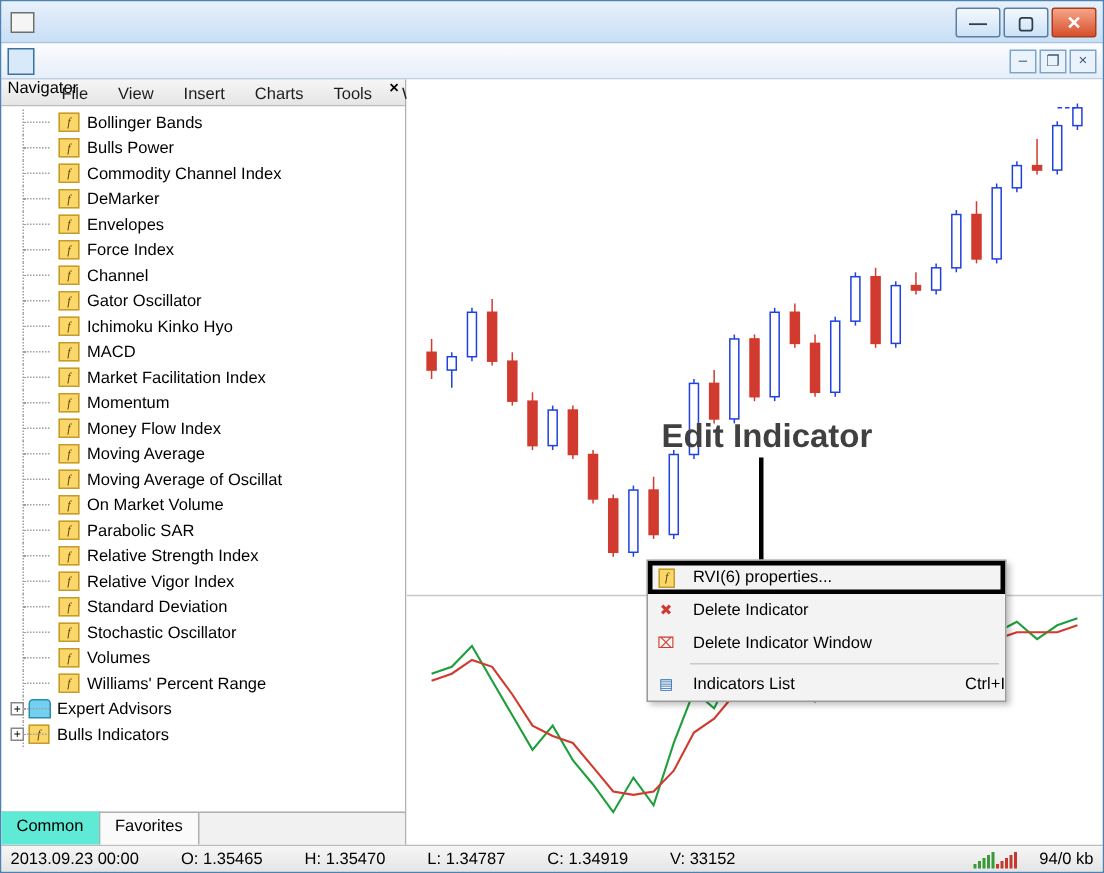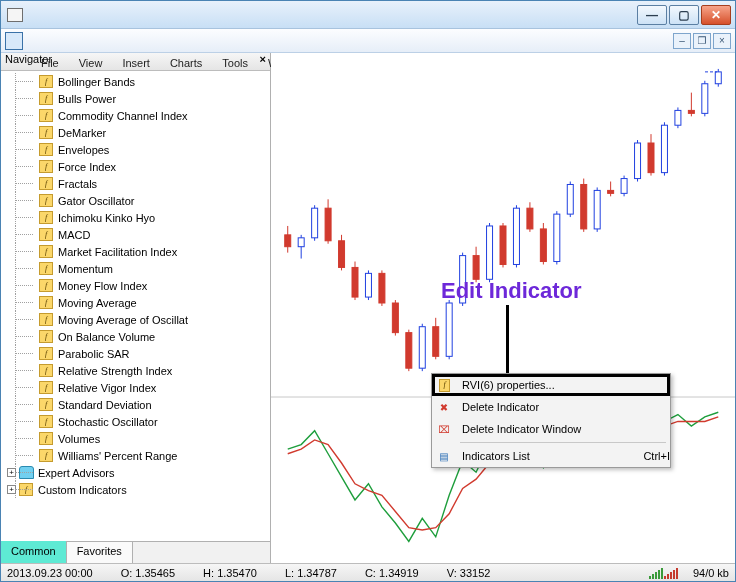--- a/index.html
+++ b/index.html
@@ -30,21 +30,21 @@
 .nav-tabs { height: 22px; display: flex; border-top: 1px solid #b0b0b0; background: #f1f1f1; }
 .nav-tab { padding: 3px 10px; border-right: 1px solid #b0b0b0; background: #fafafa; font-size: 11px; }
 .nav-tab.active { background: #5eead4; border-top: none; margin-top: -1px; padding-top: 4px; }
 .chart-area { flex: 1; position: relative; background: #fff; }
 .statusbar { height: 18px; background: linear-gradient(#f6f6f6, #e5e5e5); border-top: 1px solid #bcbcbc; display: flex; align-items: center; padding: 0 6px; font-size: 11px; }
 .status-cell { margin-right: 28px; }
 .status-sig { margin-left: auto; display: flex; gap: 15px; }
 .sigbars { display: flex; gap: 1px; align-items: flex-end; height: 12px; }
 .sigbars span { width: 2px; background: #3a9a3a; }
 .sigbars .r { background: #c53a2e; }
-.annotation { position: absolute; font-size: 22px; font-weight: bold; font-family: Arial; color: #6d28d9; }
+.annotation { position: absolute; font-size: 22px; font-weight: bold; font-family: Arial; color: #404040; }
 .ann-line { position: absolute; width: 3px; background: #000; }
 .ctxmenu { position: absolute; width: 240px; background: #f3f3f3; border: 1px solid #9a9a9a; box-shadow: 2px 2px 4px rgba(0,0,0,0.25); }
 .ctx-item { height: 22px; display: flex; align-items: center; padding-left: 30px; position: relative; font-size: 11px; }
 .ctx-item.highlight { border: 3px solid #000; padding-left: 27px; }
 .ctx-icon { position: absolute; left: 4px; width: 16px; height: 16px; display: flex; align-items: center; justify-content: center; font-size: 10px; }
 .ctx-sep { height: 1px; background: #c8c8c8; margin: 2px 4px 2px 28px; }
 .ctx-short { position: absolute; right: 0; }
 
 .chart-svg { position: absolute; left: 0; top: 0; }
 </style>
@@ -104,21 +104,21 @@
           <div class="tree-item">
             <span class="fx-icon">f</span>
             <span>Envelopes</span>
           </div>
           <div class="tree-item">
             <span class="fx-icon">f</span>
             <span>Force Index</span>
           </div>
           <div class="tree-item">
             <span class="fx-icon">f</span>
-            <span>Fractals</span>
+            <span>Channel</span>
           </div>
           <div class="tree-item">
             <span class="fx-icon">f</span>
             <span>Gator Oscillator</span>
           </div>
           <div class="tree-item">
             <span class="fx-icon">f</span>
             <span>Ichimoku Kinko Hyo</span>
           </div>
           <div class="tree-item">
@@ -140,21 +140,21 @@
           <div class="tree-item">
             <span class="fx-icon">f</span>
             <span>Moving Average</span>
           </div>
           <div class="tree-item">
             <span class="fx-icon">f</span>
             <span>Moving Average of Oscillat</span>
           </div>
           <div class="tree-item">
             <span class="fx-icon">f</span>
-            <span>On Balance Volume</span>
+            <span>On Market Volume</span>
           </div>
           <div class="tree-item">
             <span class="fx-icon">f</span>
             <span>Parabolic SAR</span>
           </div>
           <div class="tree-item">
             <span class="fx-icon">f</span>
             <span>Relative Strength Index</span>
           </div>
           <div class="tree-item">
@@ -178,21 +178,21 @@
             <span>Williams' Percent Range</span>
           </div>
           <div class="tree-item tree-root">
             <span class="plus">+</span>
             <span class="root-icon ea-icon"></span>
             <span>Expert Advisors</span>
           </div>
           <div class="tree-item tree-root">
             <span class="plus">+</span>
             <span class="fx-icon">f</span>
-            <span>Custom Indicators</span>
+            <span>Bulls Indicators</span>
           </div>
         </div>
       <div class="nav-tabs">
         <div class="nav-tab active">Common</div>
         <div class="nav-tab">Favorites</div>
       </div>
     </div>
 
     <div class="chart-area">
       <svg class="chart-svg" id="chart-svg" width="464" height="510">

